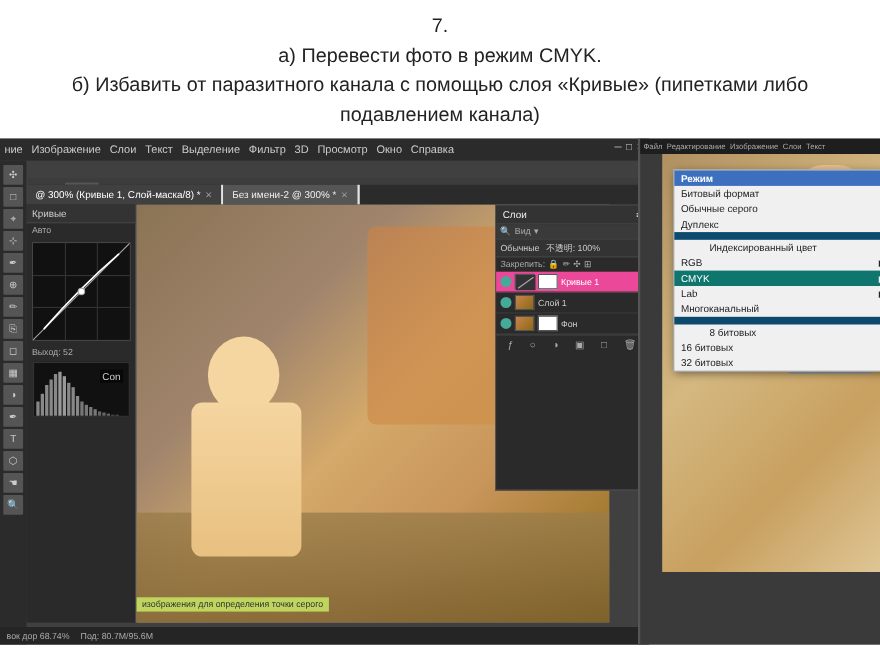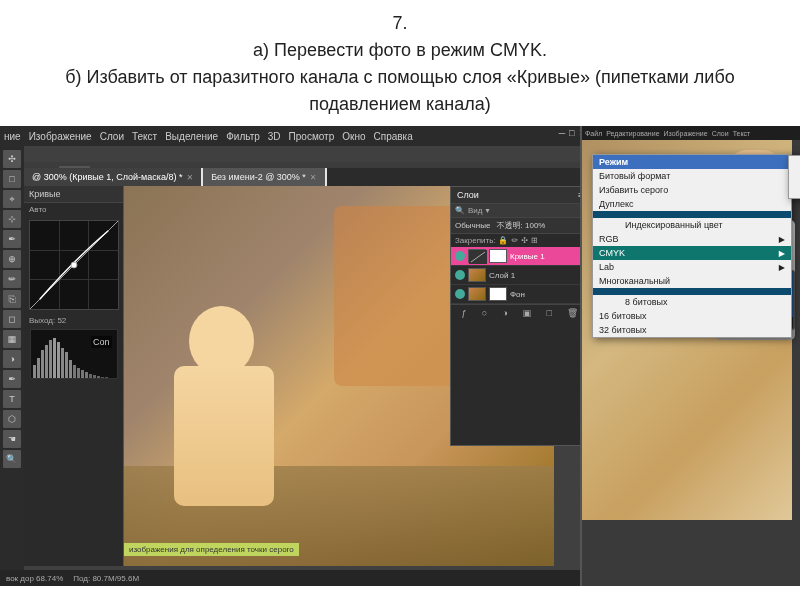--- a/index.html
+++ b/index.html
@@ -411,20 +411,21 @@
       align-items: center;
       padding: 0 3px;
       font-size: 7px;
       color: #aaa;
       gap: 4px;
     }
 
     .ps2-content {
       position: relative;
       height: 408px;
+      margin-left: 20px;
     }
 
     
     .menu-overlay {
       position: absolute;
       top: 14px;
       left: 10px;
       width: 200px;
       background: #f0f0f0;
       border: 1px solid #999;
@@ -761,21 +762,21 @@
       </div>
 
       <div class="menu-overlay">
         <div class="menu-header">
           <span>Режим</span>
         </div>
         <div class="menu-item">
           <span>Битовый формат</span>
         </div>
         <div class="menu-item">
-          <span>Избавить серого</span>
+          <span>Обычные серого</span>
         </div>
         <div class="menu-item">
           <span>Дуплекс</span>
         </div>
         <div class="menu-item separator">
           <span>Индексированный цвет</span>
         </div>
         <div class="menu-item">
           <span>RGB</span>
           <span class="menu-arrow">▶</span>

